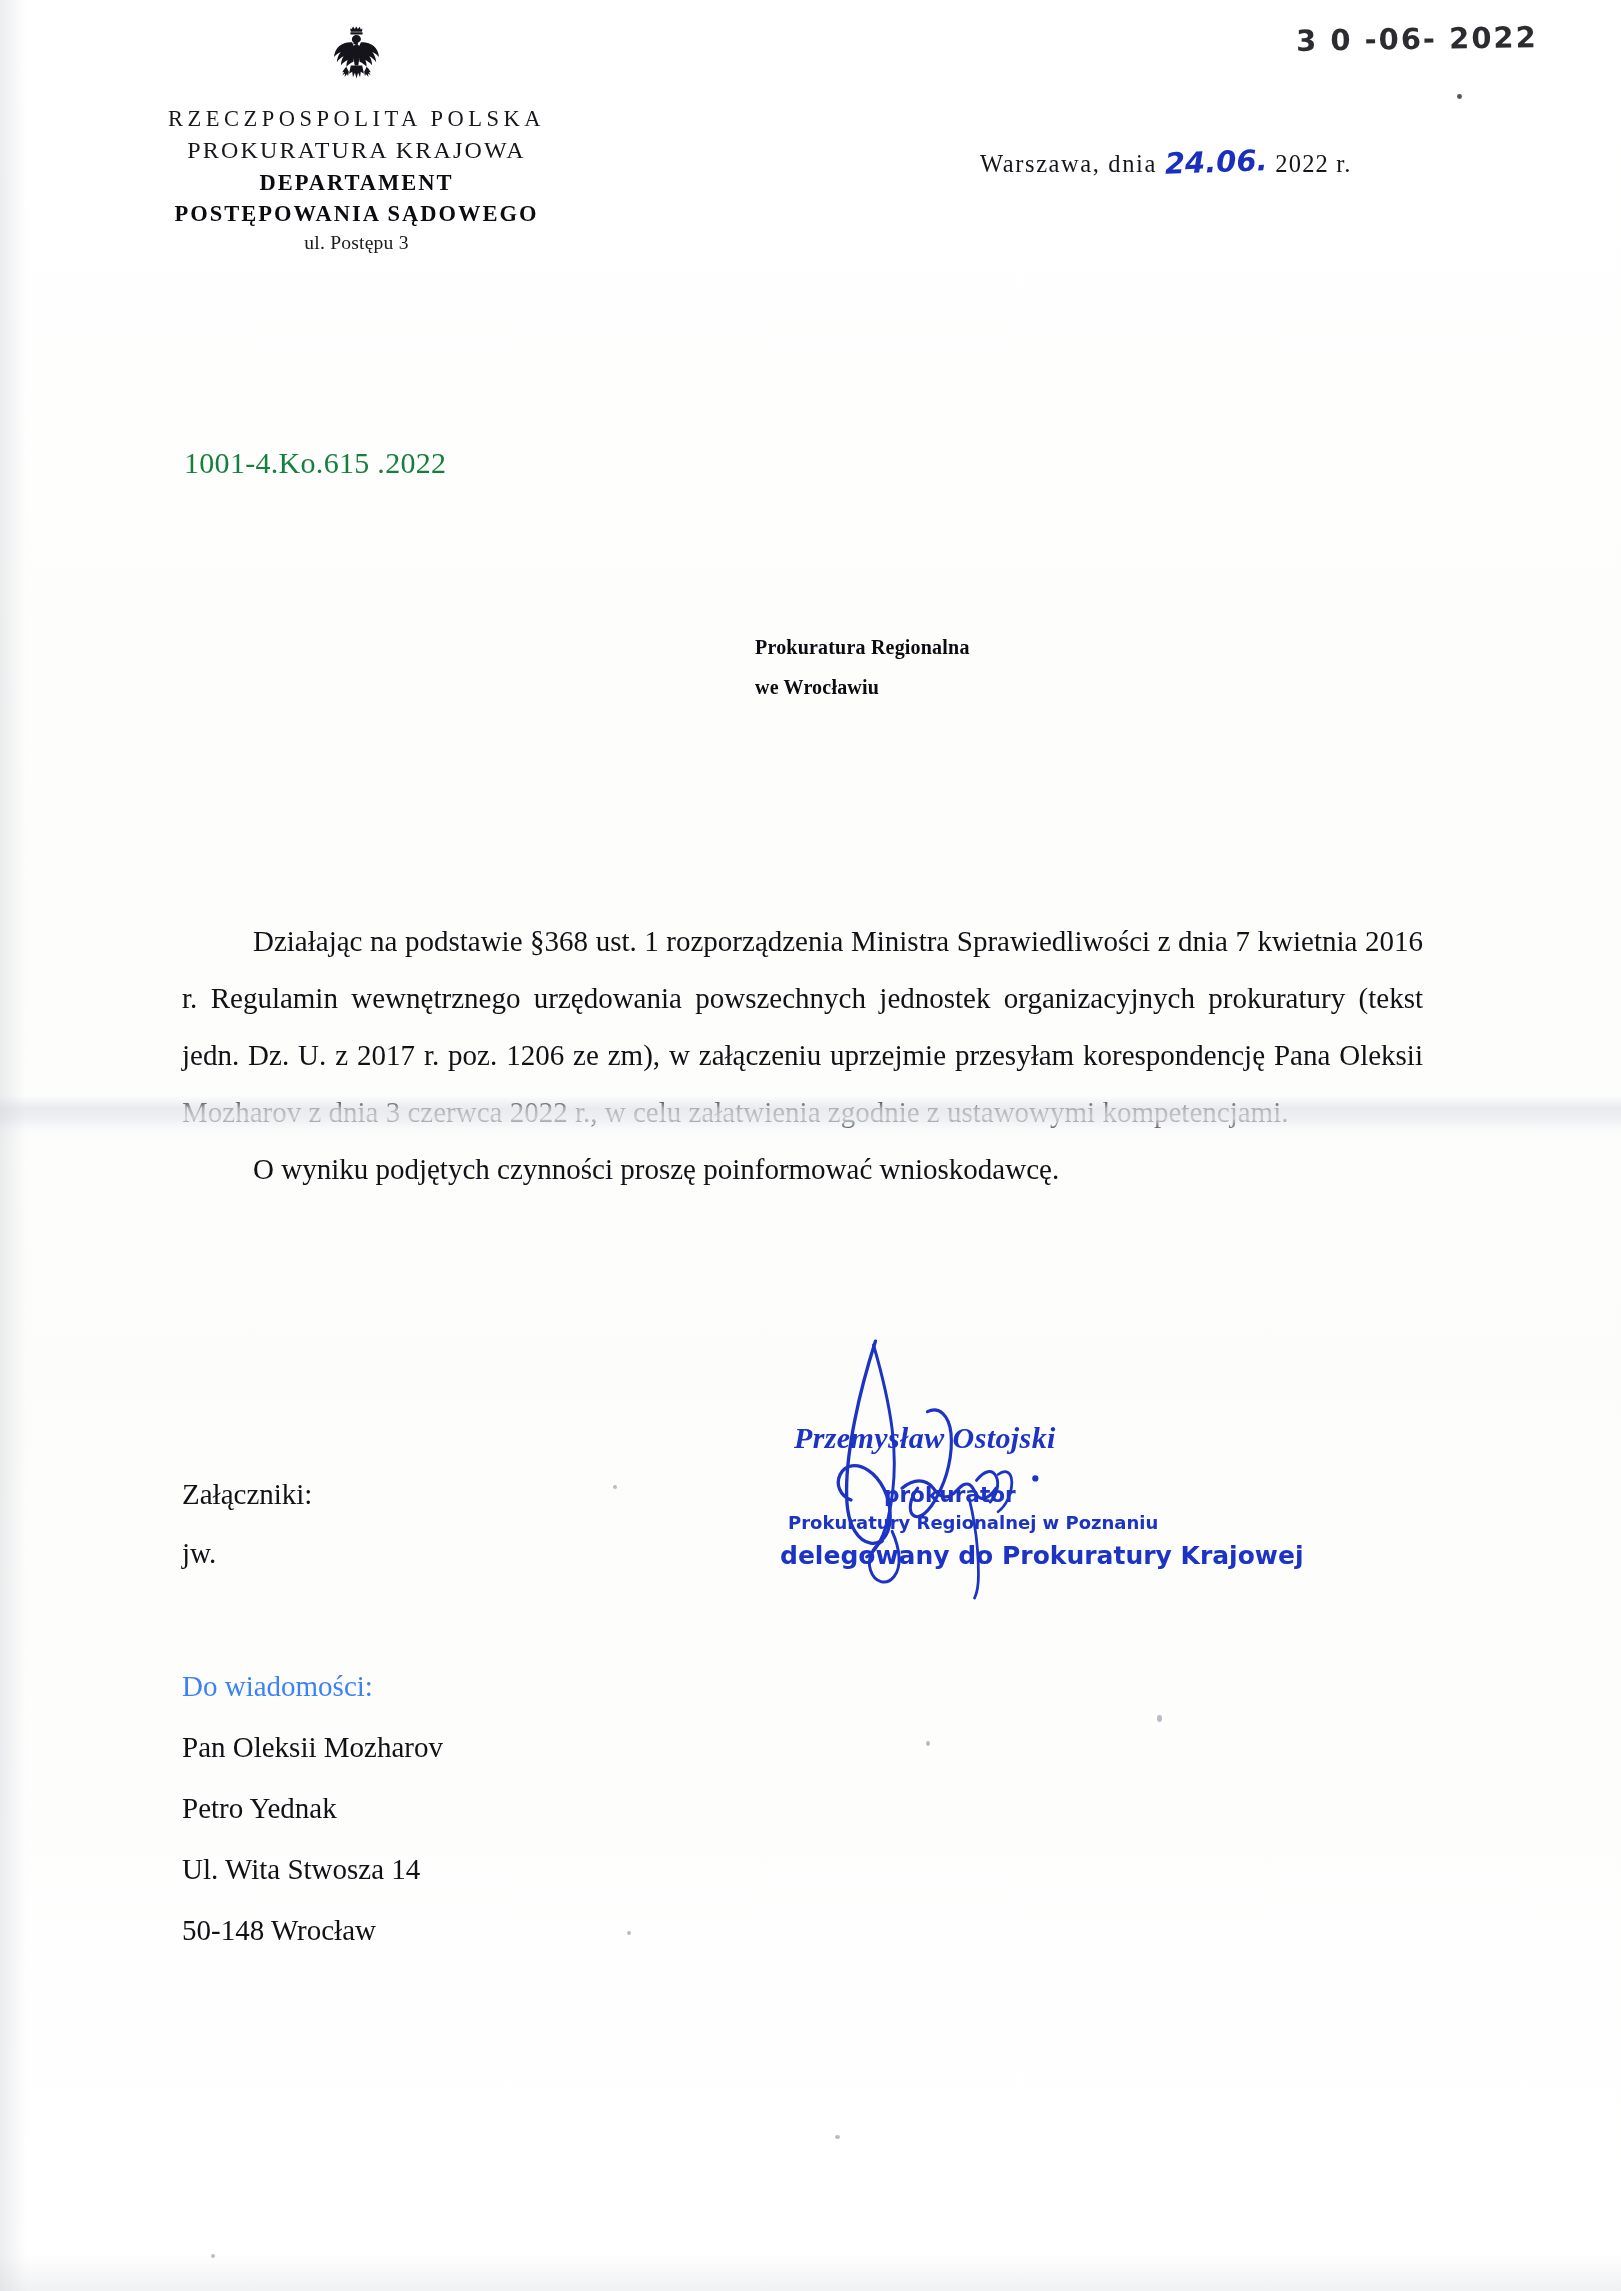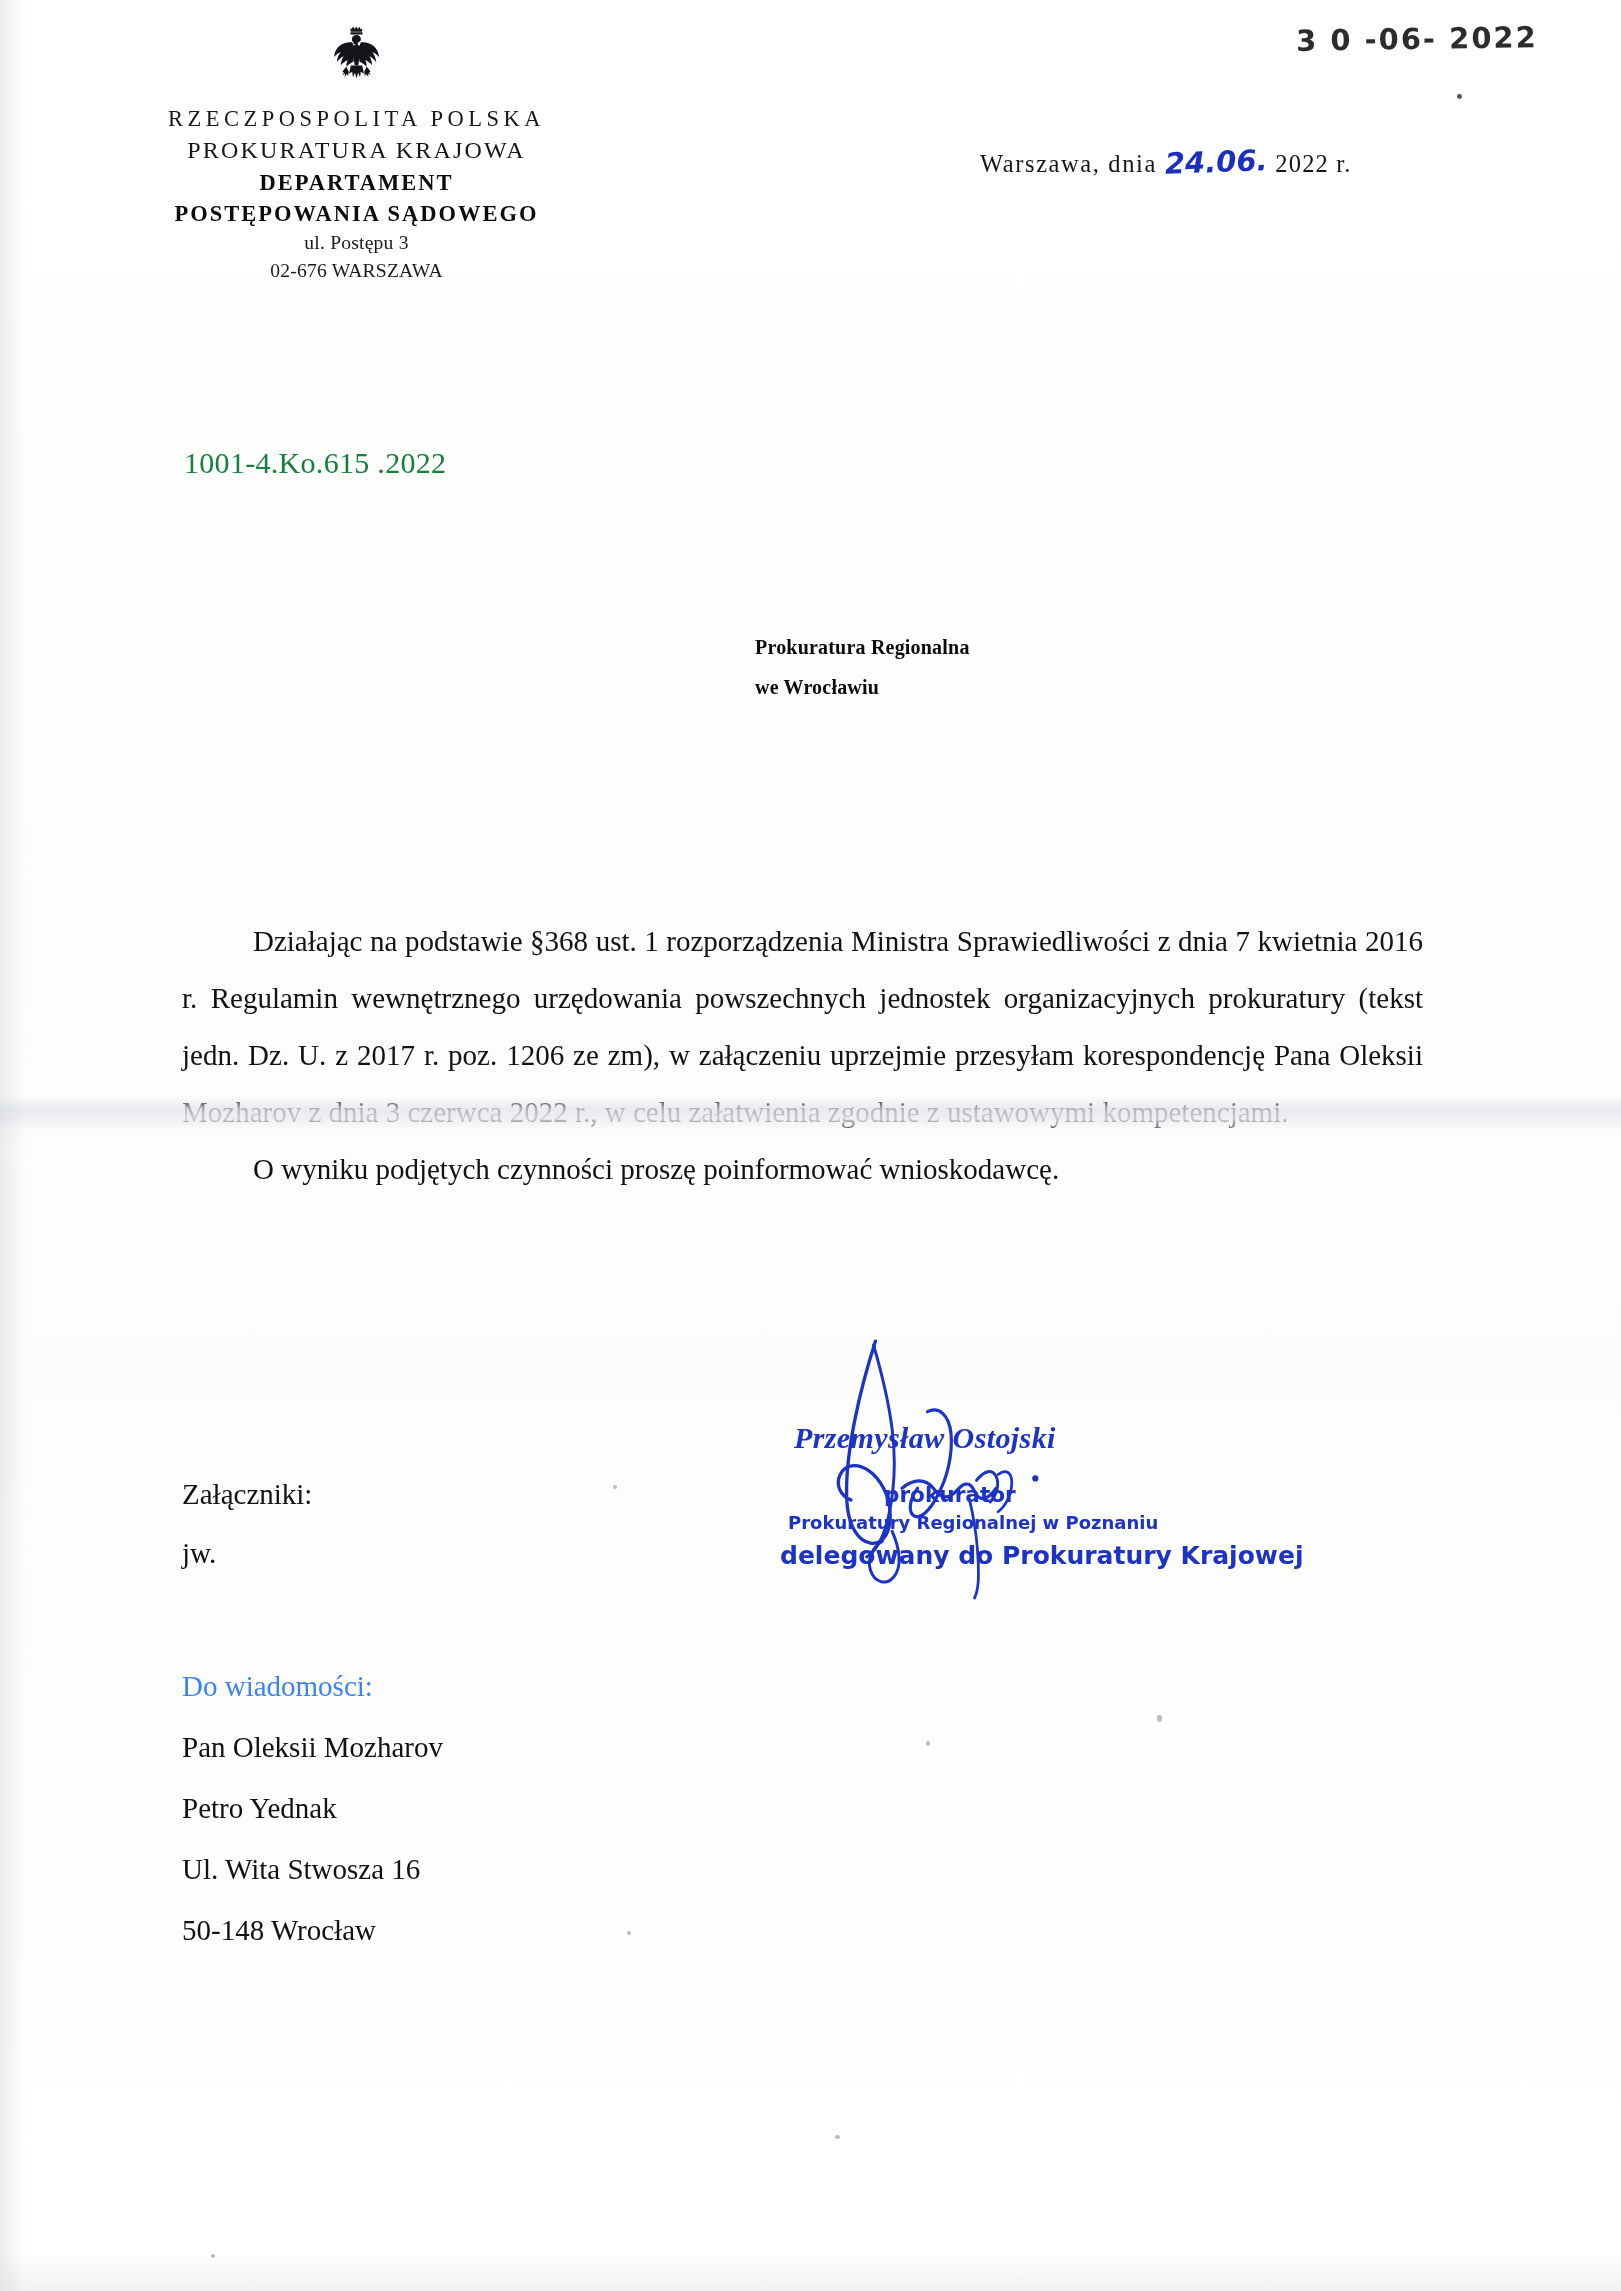--- a/index.html
+++ b/index.html
@@ -306,21 +306,20 @@
         <path d="M13 27.5 L22 31.5 L21.6 33 L12.3 29 Z" opacity="0.55"></path>
         <path d="M45 27.5 L36 31.5 L36.4 33 L45.7 29 Z" opacity="0.55"></path>
       </g>
     </svg>
 
     <div class="lh-line1">RZECZPOSPOLITA POLSKA</div>
     <div class="lh-line2">PROKURATURA KRAJOWA</div>
     <div class="lh-bold">DEPARTAMENT</div>
     <div class="lh-bold">POSTĘPOWANIA SĄDOWEGO</div>
     <div class="lh-small">ul. Postępu 3</div>
-    <div class="lh-small">02-676 WARSZAWA</div>
   </div>
 
   <div class="date-stamp">3 0 -06- 2022</div>
   <div class="stamp-dot"></div>
 
   <div class="placedate">
     <span>Warszawa, dnia</span><span class="hw-date">24.06.</span><span class="yr">2022 r.</span>
   </div>
 
   <div class="refno">1001-4.Ko.615 .2022</div>
@@ -366,21 +365,21 @@
 
   <div class="attachments">
     <div>Załączniki:</div>
     <div>jw.</div>
   </div>
 
   <div class="cc-block">
     <div class="cc-title">Do wiadomości:</div>
     <div>Pan Oleksii Mozharov</div>
     <div>Petro Yednak</div>
-    <div>Ul. Wita Stwosza 16</div>
+    <div>Ul. Wita Stwosza 14</div>
     <div>50-148 Wrocław</div>
   </div>
 
   <div class="scan-band"></div>
   <div class="edge-shade-left"></div>
   <div class="edge-shade-bottom"></div>
   <div class="speck" style="left:1157px; top:1715px; width:4.9px; height:6.9px;"></div>
   <div class="speck" style="left:613px; top:1485px; width:3.9px; height:3.9px;"></div>
   <div class="speck" style="left:926px; top:1741px; width:3.9px; height:4.9px;"></div>
   <div class="speck" style="left:627px; top:1931px; width:3.9px; height:3.9px;"></div>

